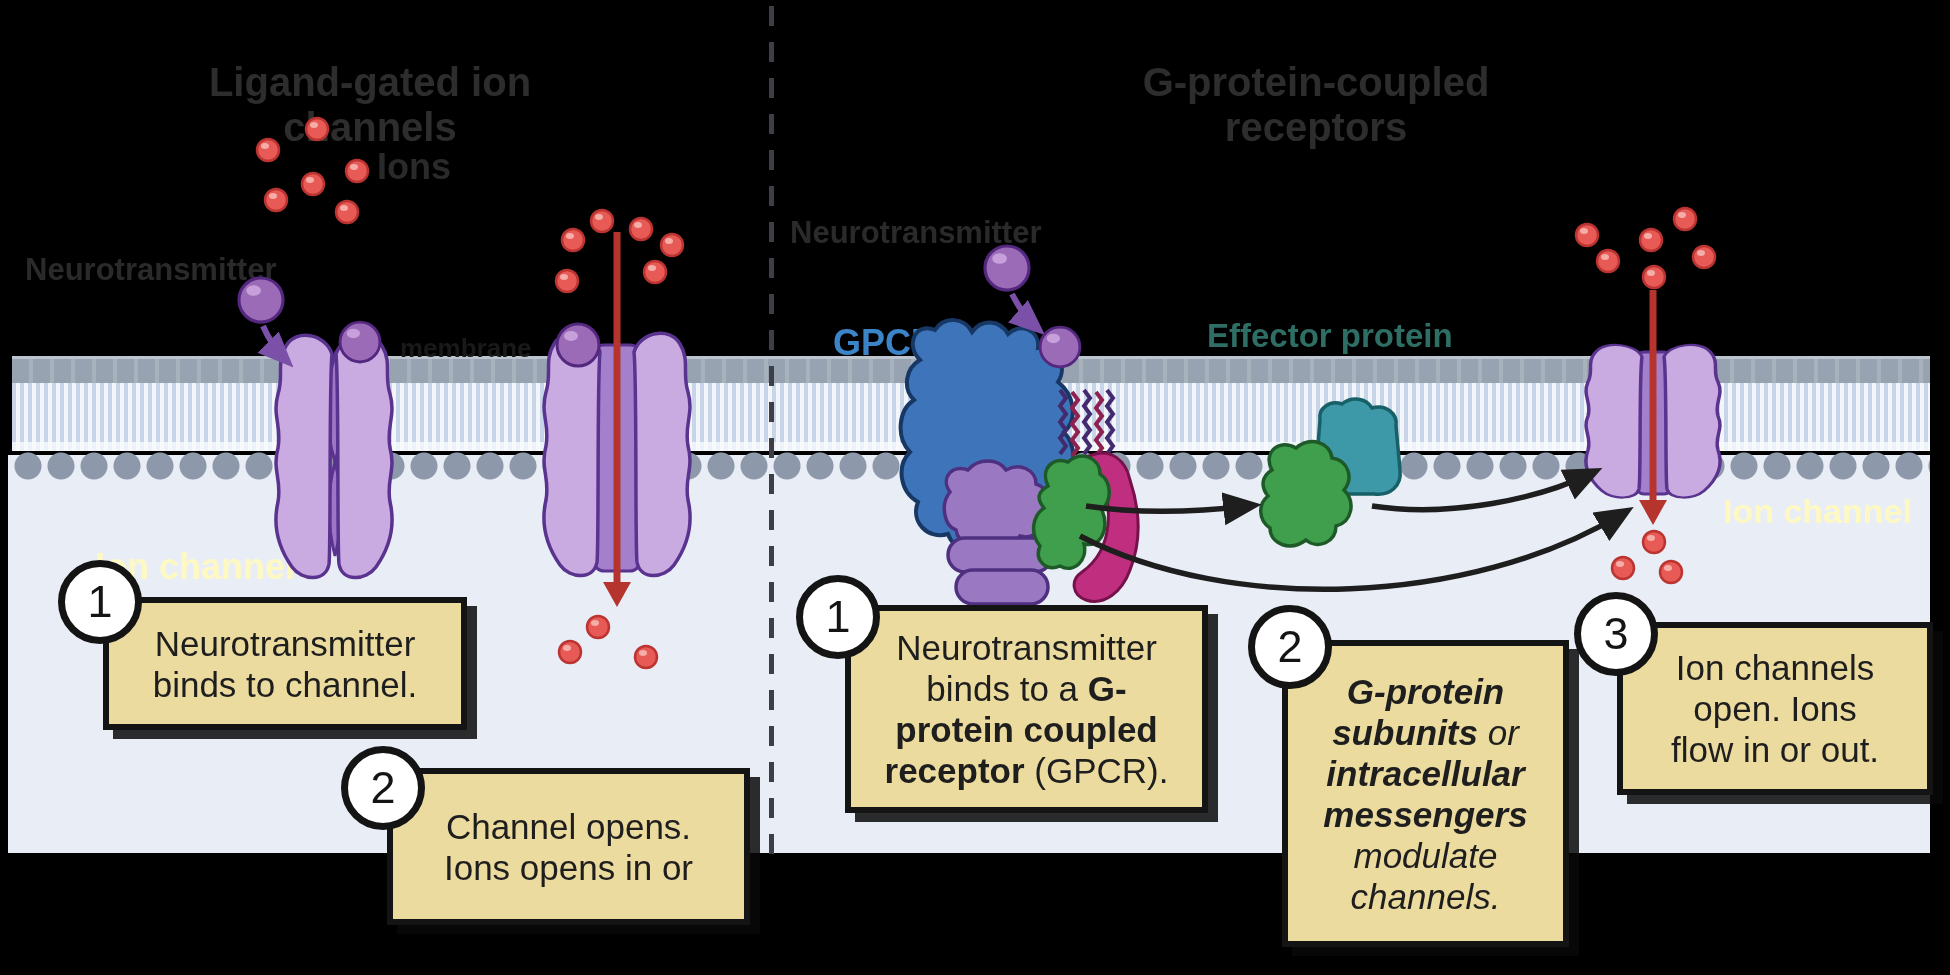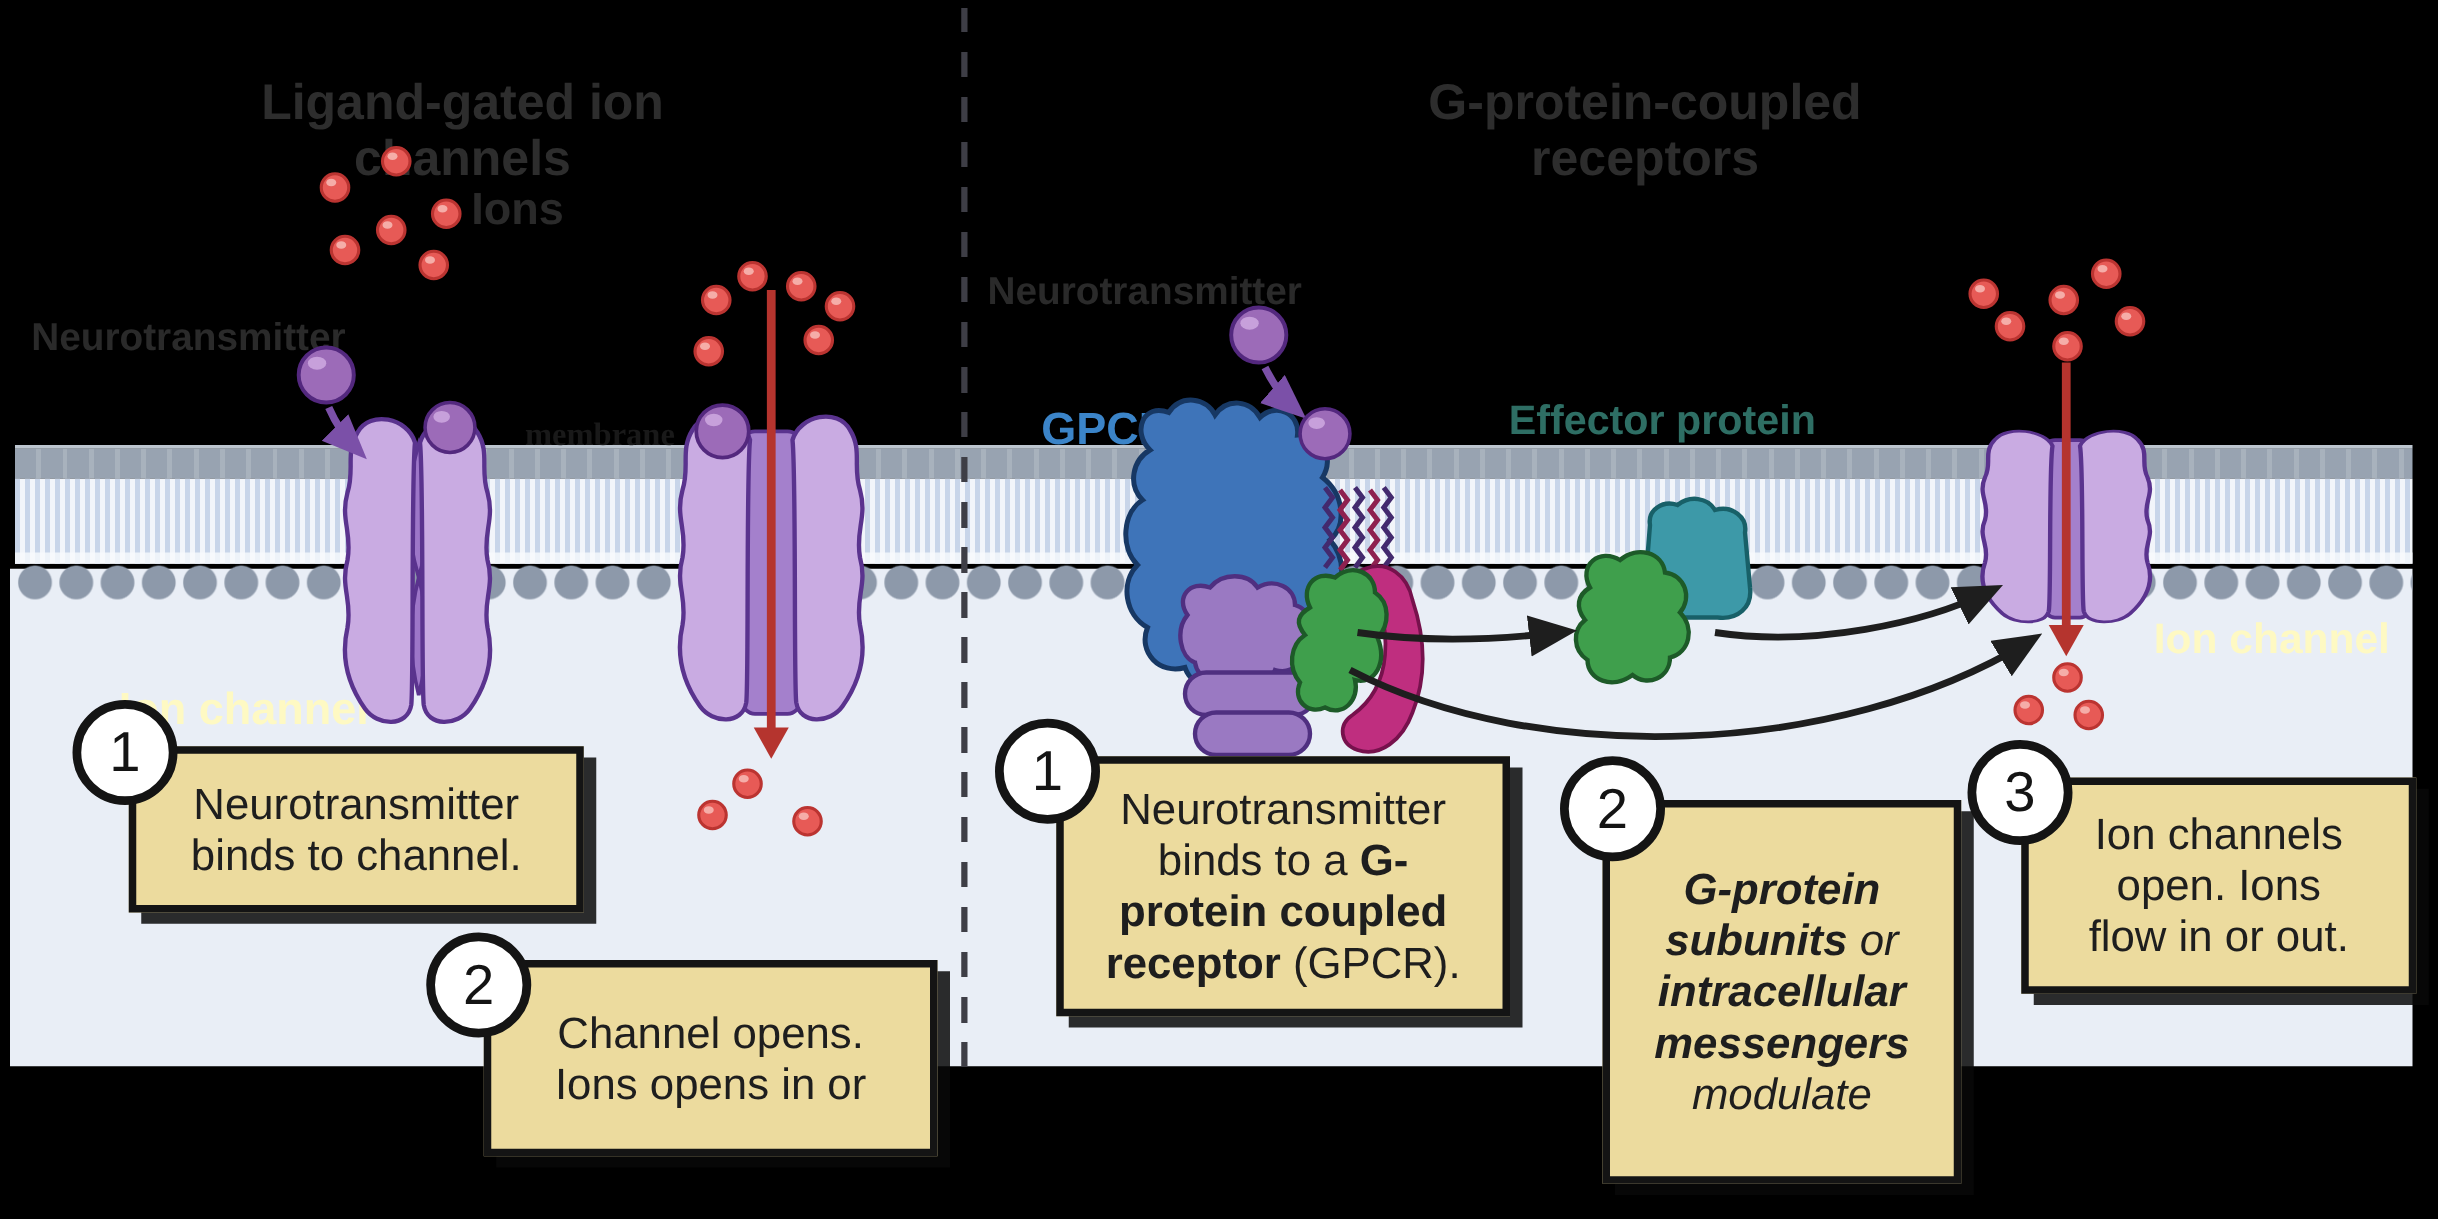--- a/index.html
+++ b/index.html
@@ -50,21 +50,21 @@
   <div class="abs mem-heads"></div>
 </div>
 <div class="abs" id="divider"></div>
 
 <div class="abs title" style="left:140px;top:60px;width:460px;">Ligand-gated ion channels</div>
 <div class="abs title" style="left:1062px;top:60px;width:508px;">G-protein-coupled receptors</div>
 
 <div class="abs faint-label" style="left:377px;top:146px;font-size:36px;">Ions</div>
 <div class="abs faint-label" style="left:25px;top:252px;">Neurotransmitter</div>
 <div class="abs faint-label" style="left:790px;top:215px;">Neurotransmitter</div>
-<div class="abs" id="label-membrane" style="left:420px;top:333px;font-family:Liberation Serif, serif;">membrane</div>
+<div class="abs" id="label-membrane" style="left:400px;top:333px;">membrane</div>
 
 <div class="abs purple-label" style="left:95px;top:546px;">Ion channel</div>
 <div class="abs purple-label" style="left:1723px;top:492px;font-size:34px;">Ion channel</div>
 <div class="abs" id="label-gpcr" style="left:833px;top:322px;">GPCR</div>
 <div class="abs" id="label-effector" style="left:1207px;top:317px;">Effector protein</div>
 
 <svg class="abs" id="shape-layer" viewBox="0 0 1950 975">
   <defs>
     <path id="lobe" d="M54,17 C48,-3 18,-9 8,9 C-2,25 6,39 0,57 C-6,79 4,89 0,111
       C-6,133 4,143 0,165 C-6,191 2,213 14,230 C24,244 48,245 51,227 C53,213 51,45 54,17 Z" fill="#c9abe2" stroke="#5a338e" stroke-width="3.5"></path>
@@ -227,20 +227,21 @@
       <div><span style="font-weight: 700;">receptor</span><span> (GPCR).</span></div>
     </div>
 </div>
 <div class="abs callout" style="left:1282px;top:640px;width:287px;height:307px;font-style:italic;">
   <div class="callout-text">
       <div><span style="font-weight: 700;">G-protein</span></div>
       <div><span style="font-weight: 700;">subunits</span><span> or</span></div>
       <div><span style="font-weight: 700;">intracellular</span></div>
       <div><span style="font-weight: 700;">messengers</span></div>
       <div><span>modulate</span></div>
+      <div><span>channels.</span></div>
     </div>
 </div>
 <div class="abs callout" style="left:1617px;top:622px;width:316px;height:173px;">
   <div class="callout-text">
       <div><span>Ion channels</span></div>
       <div><span>open. Ions</span></div>
       <div><span>flow in or out.</span></div>
     </div>
 </div>
 

